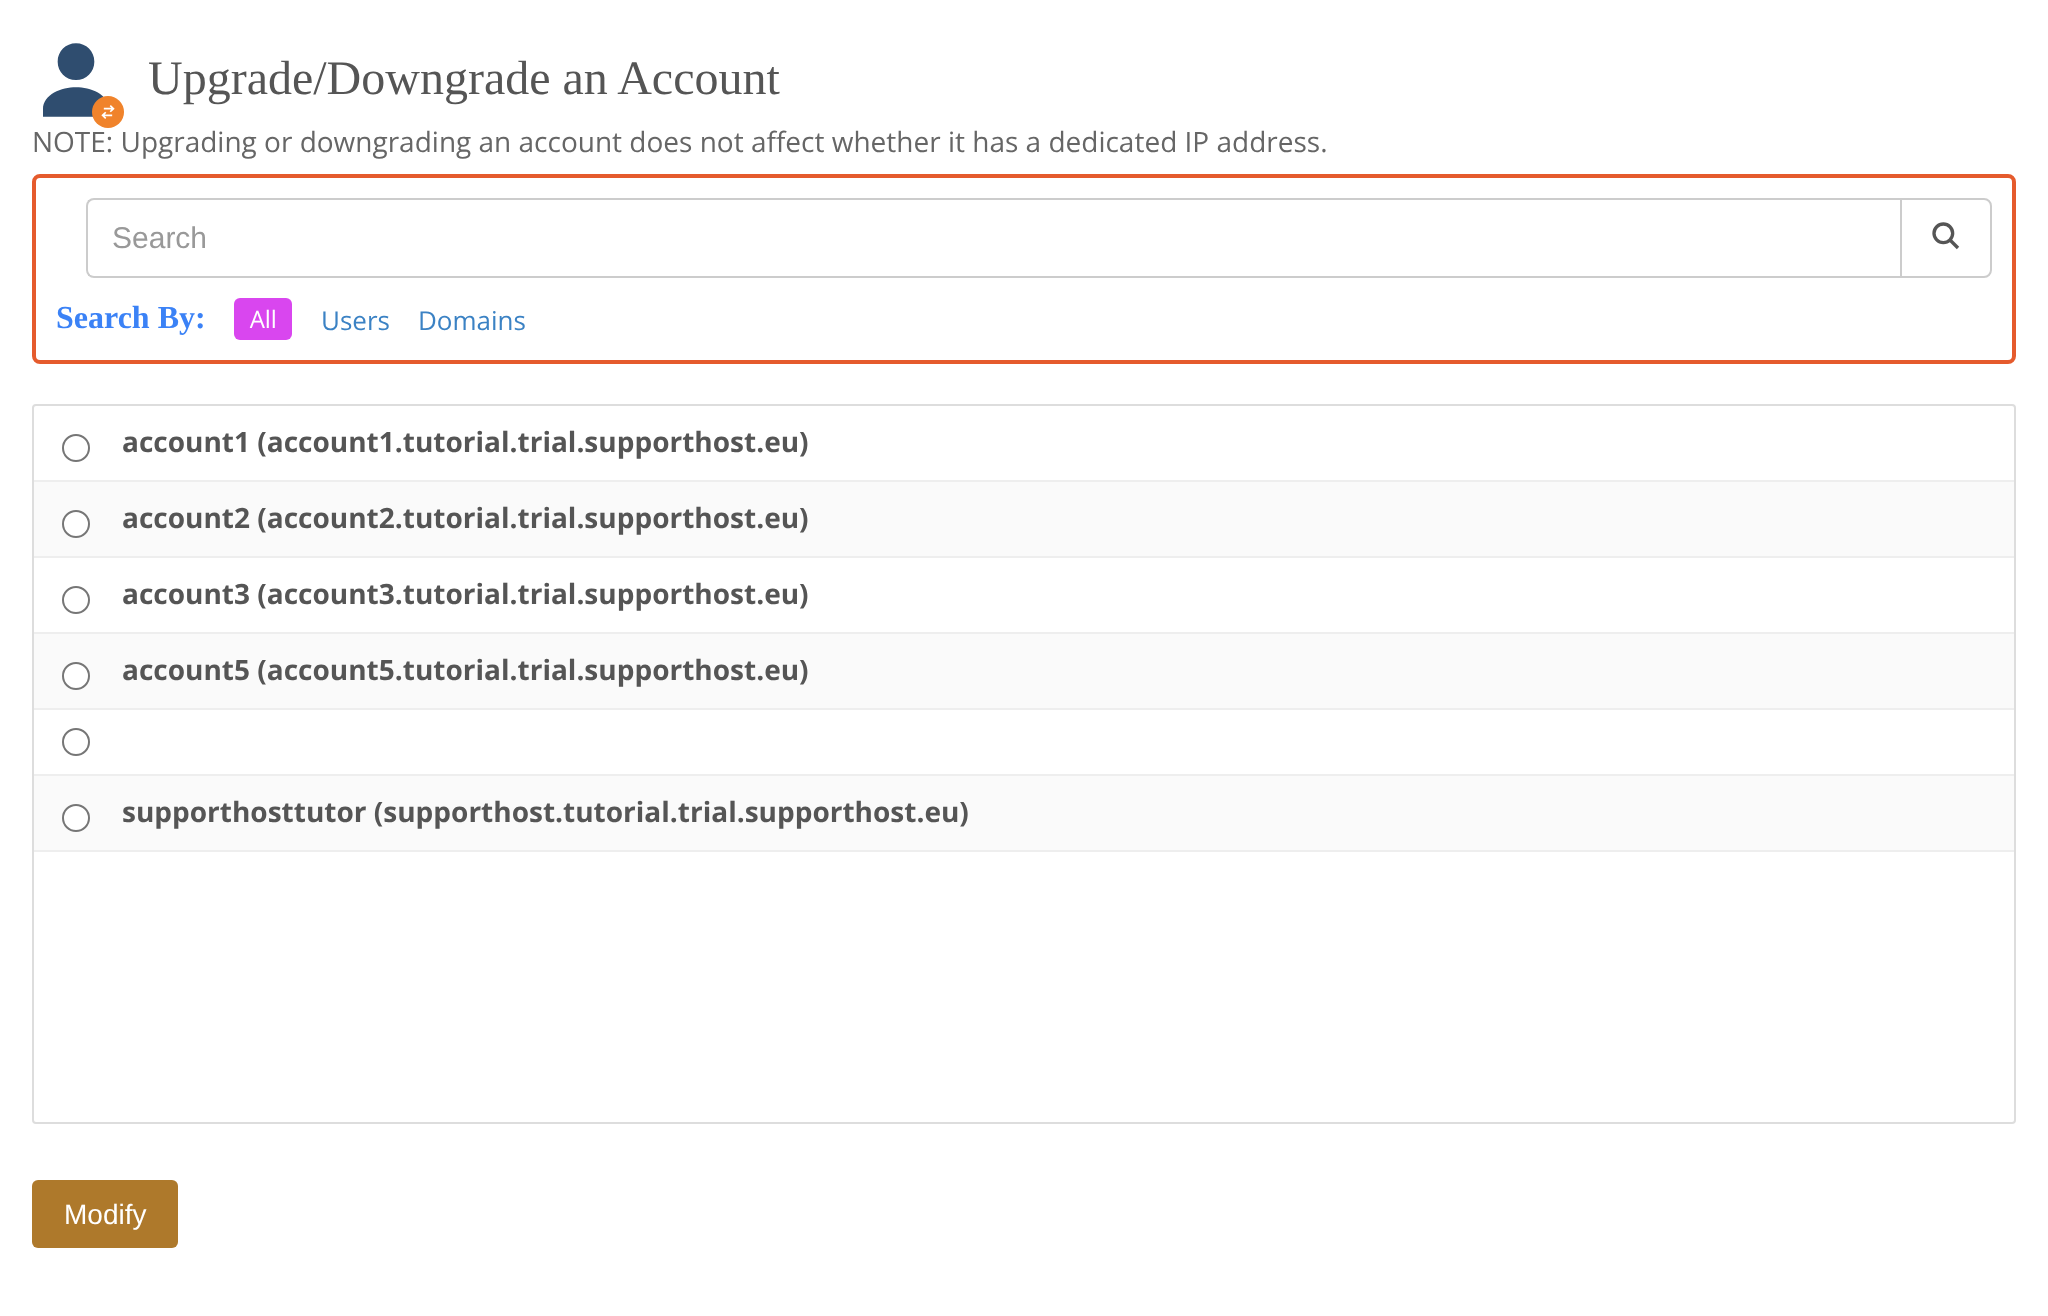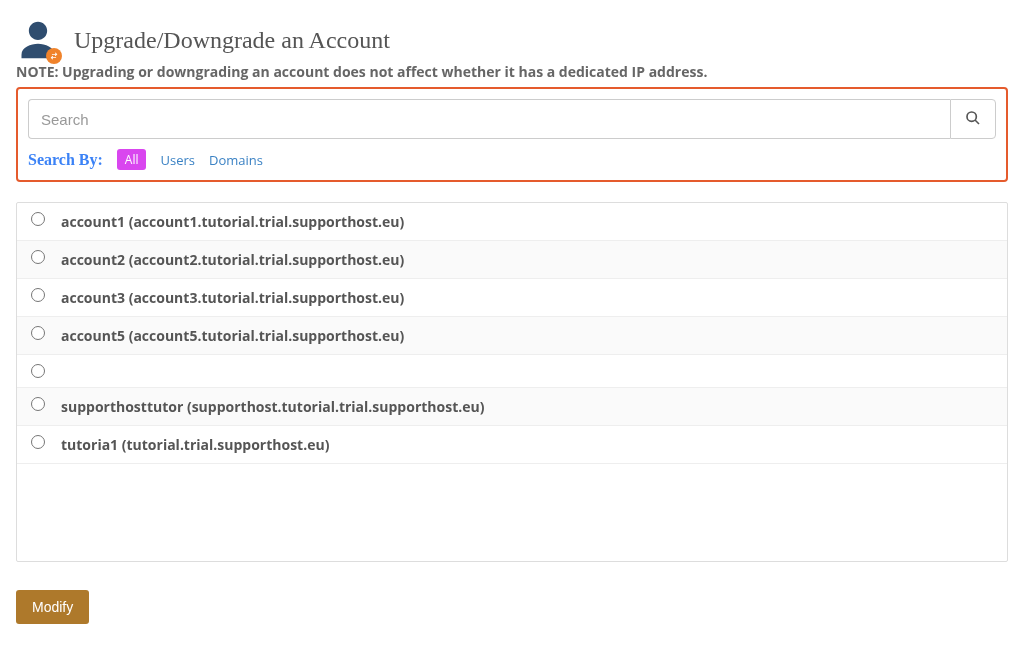--- a/index.html
+++ b/index.html
@@ -34,21 +34,20 @@
   .header-icon .badge svg { width: 10px; height: 10px; }
   h1 {
     font-size: 24px;
     font-weight: 400;
     color: #555;
   }
   .note {
     color: #666;
     font-size: 14px;
     margin-bottom: 6px;
-    font-weight: bold;
   }
   .search-block {
     border: 2px solid #E55B2D;
     border-radius: 4px;
     padding: 10px 10px 10px 10px;
     margin-bottom: 20px;
   }
   .search-row {
     display: flex;
     width: 100%;
@@ -57,20 +56,21 @@
   .search-input {
     flex: 1;
     height: 40px;
     border: 1px solid #ccc;
     border-right: none;
     border-radius: 4px 0 0 4px;
     padding: 0 12px;
     font-size: 15px;
     color: #555;
     outline: none;
+    margin-left: 15px;
   }
   .search-input::placeholder { color: #999; }
   .search-btn {
     width: 46px;
     height: 40px;
     border: 1px solid #ccc;
     border-radius: 0 4px 4px 0;
     background: #fff;
     cursor: pointer;
     display: flex; align-items: center; justify-content: center;
@@ -96,21 +96,21 @@
     font-size: 13px;
     cursor: pointer;
   }
   .accounts-box {
     border: 1px solid #ddd;
     border-radius: 2px;
     height: 360px;
   }
   .account-row {
     display: flex;
-    align-items: flex-start;
+    align-items: flex-end;
     gap: 16px;
     padding: 9px 14px;
     border-bottom: 1px solid #eee;
     font-weight: 700;
     color: #555;
     font-size: 14px;
     cursor: pointer;
   }
   .account-row:nth-child(even) { background: #fafafa; }
   input[type=radio] {
@@ -188,22 +188,18 @@
     <input type="radio" name="acct" style="">
     <span>account5 (account5.tutorial.trial.supporthost.eu)</span>
   </label>
   <label class="account-row">
     <input type="radio" name="acct" style="">
   </label>
   <label class="account-row">
     <input type="radio" name="acct" style="">
     <span>supporthosttutor (supporthost.tutorial.trial.supporthost.eu)</span>
   </label>
-  <label class="account-row">
-    <input type="radio" name="acct" style="">
-    <span>tutoria1 (tutorial.trial.supporthost.eu)</span>
-  </label>
 </div>
 
 <button class="modify-btn">Modify</button>
 
 
 
 
 </body></html>

